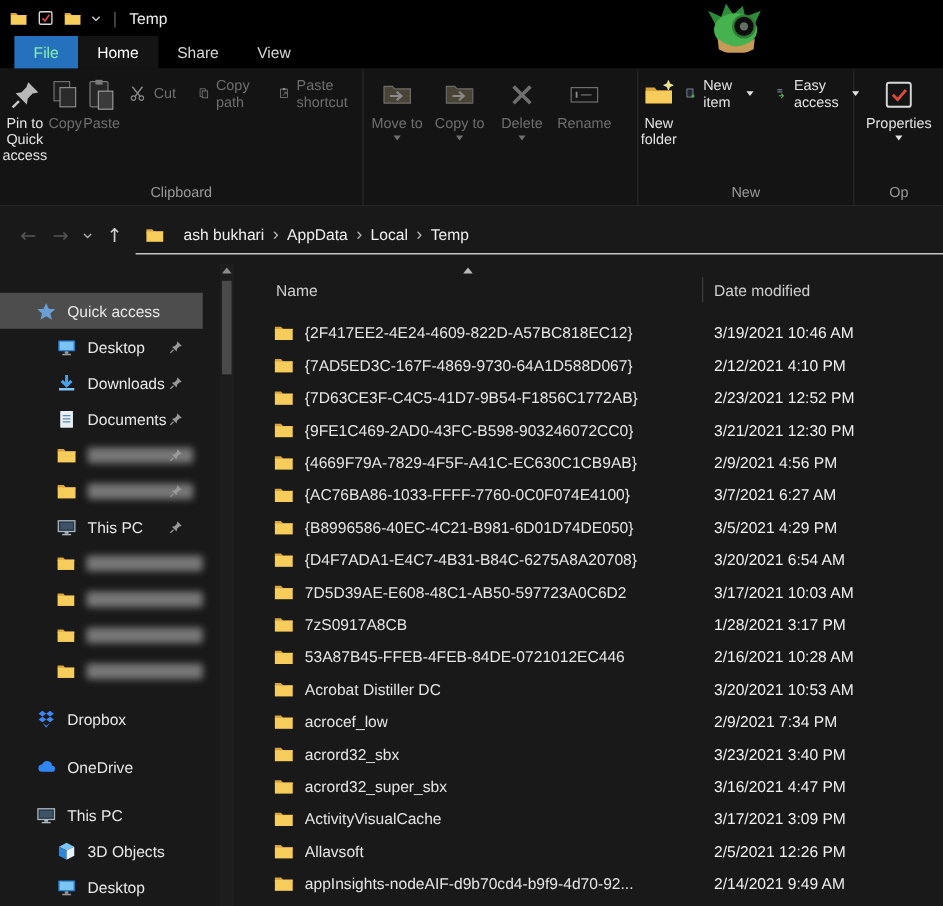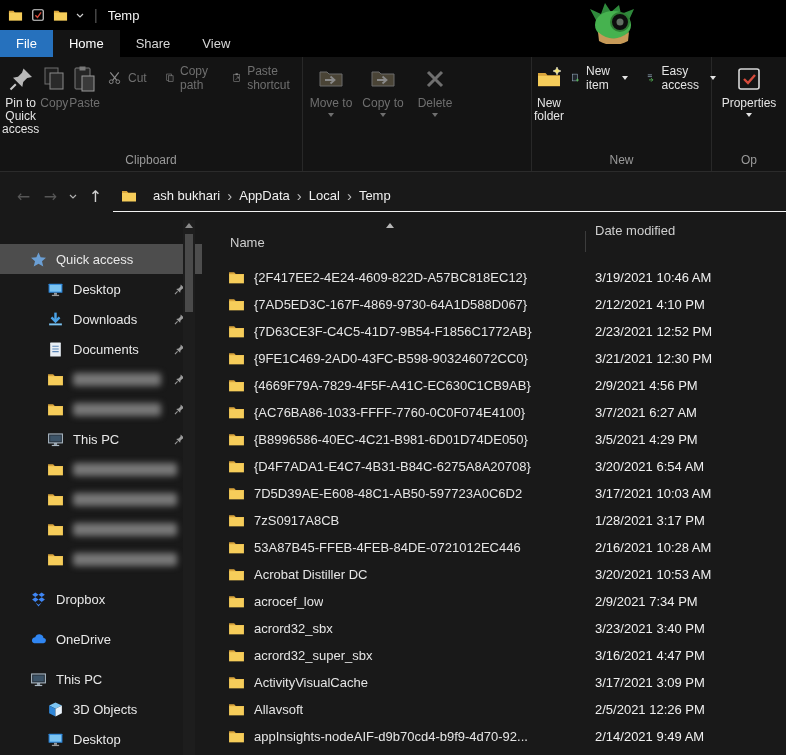--- a/index.html
+++ b/index.html
@@ -9,21 +9,21 @@
 
   
   .titlebar { height: 30px; background: #000; display: flex; align-items: center; padding: 0 8px; gap: 8px; }
   .qat-btn { display: flex; align-items: center; justify-content: center; }
   .title-sep { color: #5a5a5a; font-size: 14px; margin: 0 2px; }
   .title-text { font-size: 13px; color: #f0f0f0; }
 
   
   .tabrow { height: 27px; background: #000; display: flex; align-items: stretch; }
   .tab { display: flex; align-items: center; padding: 0 16px; font-size: 13px; color: #d6d6d6; }
-  .tab-file { background: #2671bd; color: #ffffff; }
+  .tab-file { background: #2671bd; color: #86efac; margin-left: 12px; }
   .tab-active { background: #141414; color: #fff; }
 
   
   .ribbon { height: 115px; background: #141414; border-bottom: 1px solid #2b2b2b; display: flex; }
   .rgroup { position: relative; height: 100%; padding: 0 2px; }
   .rgroup.bordered { border-right: 1px solid #282828; }
   .rg-body { display: flex; align-items: flex-start; height: 94px; }
   .rgroup-label { position: absolute; bottom: 4px; left: 0; right: 0; text-align: center;
                   font-size: 12px; color: #9a9a9a; white-space: nowrap; }
   .btn-big { width: 60px; height: 92px; display: flex; flex-direction: column; align-items: center;
@@ -45,42 +45,42 @@
   .nav-btn.disabled { color: #565656; }
   .nav-chevron { width: 18px; color: #b0b0b0; }
   .addr-field { flex: 1; height: 32px; display: flex; align-items: center; gap: 9px;
                 border-bottom: 1px solid #f2f2f2; padding: 0 8px; margin-left: 4px; }
   .crumb { font-size: 13px; color: #f0f0f0; padding: 0 7px; white-space: nowrap; }
   .crumb-sep { color: #bdbdbd; font-size: 15px; }
 
   
   .content { display: flex; height: 535px; }
   .sidebar { width: 195px; flex: none; position: relative; padding-top: 24px; }
-  .side-item { height: 30px; width: 202px; display: flex; align-items: center; gap: 9px;
+  .side-item { height: 30px; width: 169px; display: flex; align-items: center; gap: 9px;
                padding-left: 30px; position: relative; font-size: 13px; color: #e8e8e8; }
   .side-item.lvl1 { padding-left: 47px; }
   .side-item.selected { background: #4d4d4d; }
   .side-item.section { margin-top: 10px; }
   .side-item .pin { position: absolute; right: 16px; }
   .side-label { white-space: nowrap; }
   .blur-label { width: 88px; height: 13px; background: #787878; border-radius: 2px; filter: blur(3px); }
   .blur-label.wide { width: 104px; }
   .scrollbar { position: absolute; top: 0; right: 0; width: 12px; height: 100%; background: #1d1d1d; }
   .scroll-up { position: absolute; top: 3px; left: 2px; width: 0; height: 0;
                border-left: 4px solid transparent; border-right: 4px solid transparent;
                border-bottom: 5px solid #8a8a8a; }
   .scroll-thumb { position: absolute; top: 14px; left: 2px; width: 8px; height: 78px; background: #4a4a4a; }
 
   .filearea { flex: 1; position: relative; overflow: hidden; }
   .list-header { height: 44px; position: relative; }
   .sort-caret { position: absolute; top: 3px; left: 195px; transform: translateX(-50%); width: 0; height: 0;
                 border-left: 4px solid transparent; border-right: 4px solid transparent;
                 border-bottom: 5px solid #b8b8b8; }
   .col-name { position: absolute; left: 35px; top: 15px; font-size: 13px; color: #cfcfcf; }
-  .col-date { position: absolute; left: 400px; top: 3px; font-size: 13px; color: #cfcfcf; }
+  .col-date { position: absolute; left: 400px; top: 15px; font-size: 13px; color: #cfcfcf; }
   .col-sep { position: absolute; left: 390px; top: 11px; width: 1px; height: 21px; background: #3c3c3c; }
   .file-row { height: 27px; position: relative; display: flex; align-items: center; }
   .file-icon { margin-left: 33px; flex: none; }
   .file-name { margin-left: 9px; font-size: 13px; color: #e5e5e5; white-space: nowrap;
                overflow: hidden; max-width: 335px; }
   .file-date { position: absolute; left: 400px; font-size: 13px; color: #f0f0f0; white-space: nowrap; }
 
   .mascot { position: absolute; left: 583px; top: 0; z-index: 5; }
 </style>
 </head>
@@ -254,20 +254,28 @@
           <span>Copy to</span>
           <span class="caret"></span>
         </div>
         <div class="btn-big w52 disabled">
           <svg width="30" height="30" viewBox="0 0 30 30">
             <path d="M8 8l14 14M22 8L8 22" stroke="#6f6f6f" stroke-width="3"></path>
           </svg>
           <span>Delete</span>
           <span class="caret"></span>
         </div>
+        <div class="btn-big w52 disabled">
+          <svg width="30" height="30" viewBox="0 0 30 30">
+            <rect x="4" y="9" width="22" height="12" stroke="#6f6f6f" fill="none"></rect>
+            <path d="M8.5 12.5v5" stroke="#8a8a8a" stroke-width="1.5"></path>
+            <path d="M12 15h9" stroke="#565656" stroke-width="1.5"></path>
+          </svg>
+          <span>Rename</span>
+        </div>
       </div>
     </div>
 
     <div class="rgroup bordered" style="width:180px">
       <div class="rg-body">
         <div class="btn-big w52">
           <svg width="30" height="30" viewBox="0 0 30 30">
             <path d="M4 9h7.5l2 2.2H26v11H4z" fill="#d9a43b"></path>
             <rect x="4" y="11.8" width="22" height="10.2" fill="#f6cd5a"></rect>
             <path d="M23 3l1.2 2.8L27 7l-2.8 1.2L23 11l-1.2-2.8L19 7l2.8-1.2z" fill="#f2e06a" stroke="#fff" stroke-width="0.5"></path>

